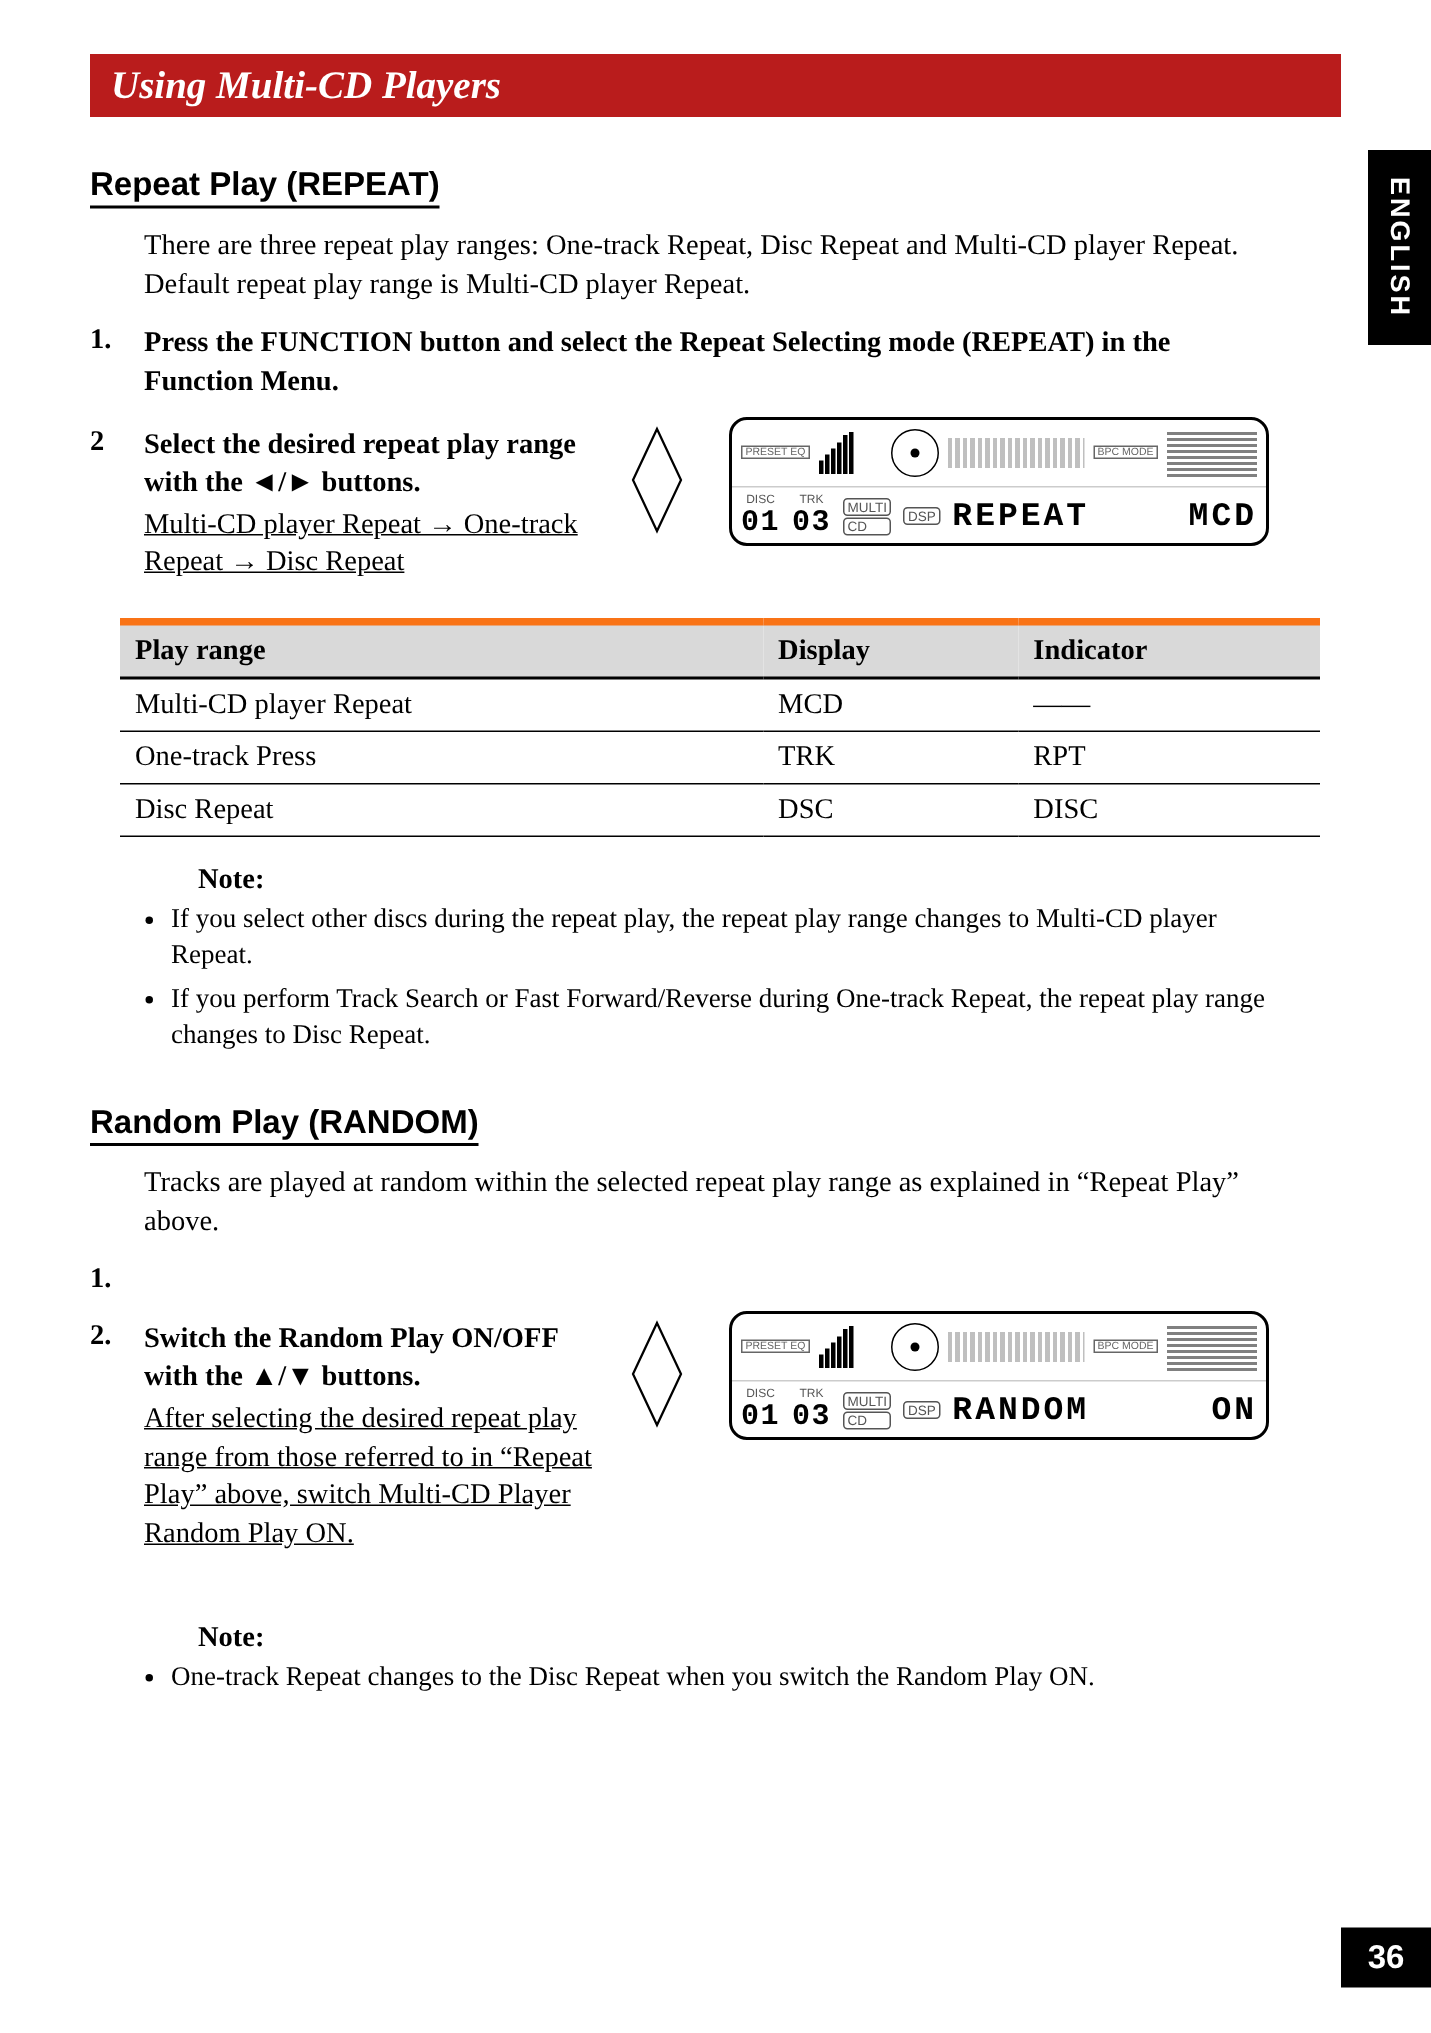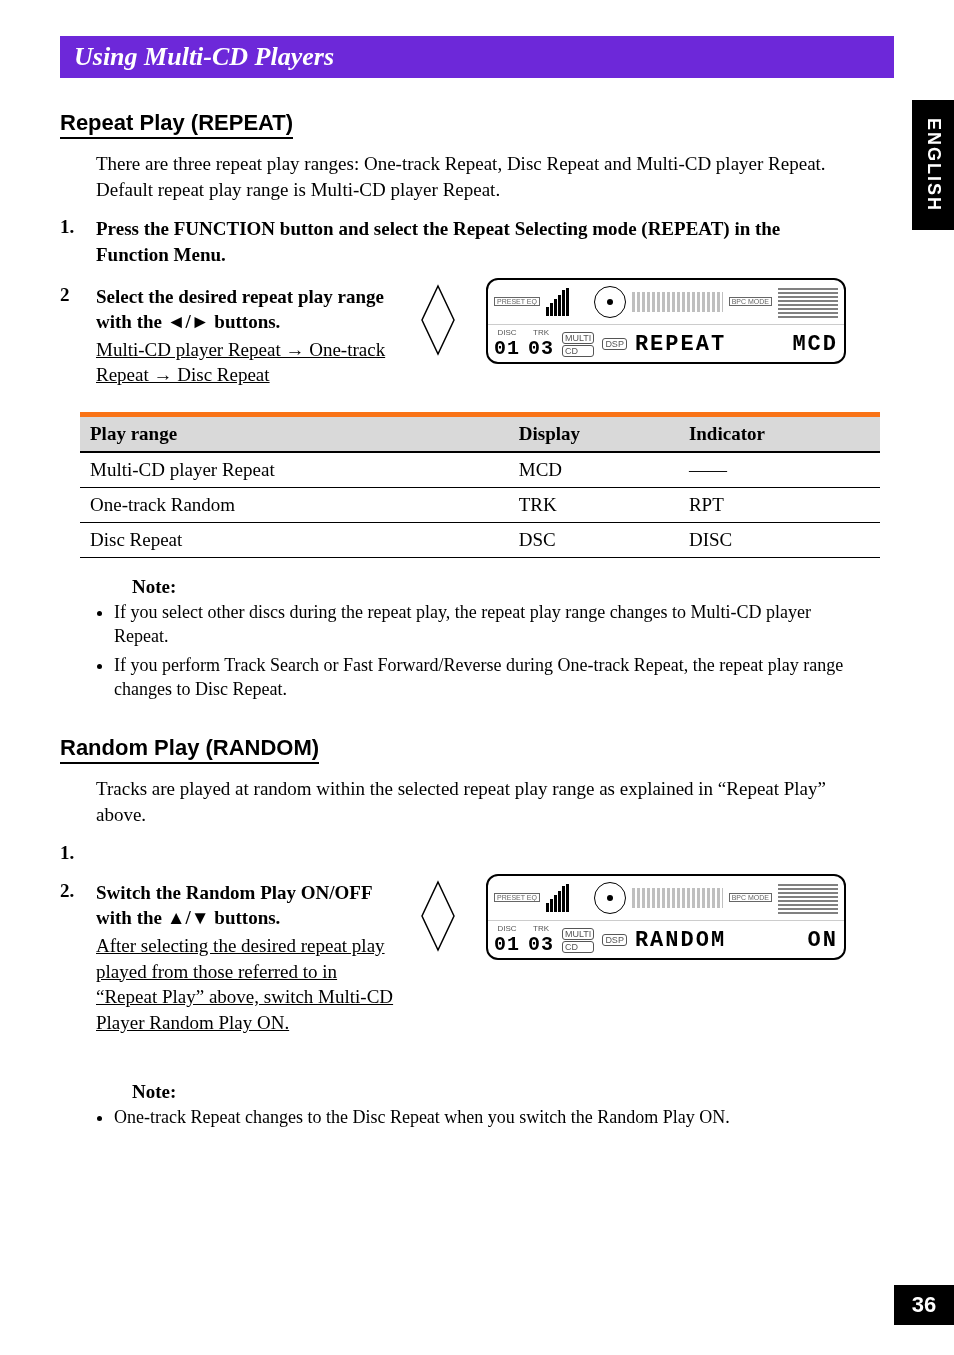--- a/index.html
+++ b/index.html
@@ -11,21 +11,21 @@
     color: #000;
     width: 954px;
     height: 1355px;
     position: relative;
   }
   .page {
     padding: 36px 60px 40px 60px;
     position: relative;
   }
   .title-bar {
-    background: #6d28d9;
+    background: #b91c1c;
     color: #fff;
     padding: 6px 14px;
     font-style: italic;
     font-weight: bold;
     font-size: 26px;
     margin-bottom: 32px;
   }
   .side-tab {
     position: absolute;
     top: 100px;
@@ -324,21 +324,21 @@
         <th>Indicator</th>
       </tr>
     </thead>
     <tbody>
       <tr>
         <td>Multi-CD player Repeat</td>
         <td>MCD</td>
         <td>——</td>
       </tr>
       <tr>
-        <td>One-track Random</td>
+        <td>One-track Press</td>
         <td>TRK</td>
         <td>RPT</td>
       </tr>
       <tr>
         <td>Disc Repeat</td>
         <td>DSC</td>
         <td>DISC</td>
       </tr>
     </tbody>
   </table>
@@ -358,21 +358,21 @@
   <div class="step-row">
     <div class="step-num">1.</div>
   </div>
 
   <div class="step-two-col">
     <div class="step-left">
       <div class="step-row">
         <div class="step-num">2.</div>
         <div class="step-body">
           <div style="font-weight:bold">Switch the Random Play ON/OFF with the ▲/▼ buttons.</div>
-          <div class="sub-text">After selecting the desired repeat play played from those referred to in “Repeat Play” above, switch Multi-CD Player Random Play ON.</div>
+          <div class="sub-text">After selecting the desired repeat play range from those referred to in “Repeat Play” above, switch Multi-CD Player Random Play ON.</div>
         </div>
       </div>
     </div>
     <div class="step-graphic">
       <div class="diamond">
         <svg viewBox="0 0 36 72">
             <polygon points="18,2 34,36 18,70 2,36" fill="none" stroke="#000" stroke-width="1.5"></polygon>
           </svg>
       </div>
       <div class="lcd-box">

